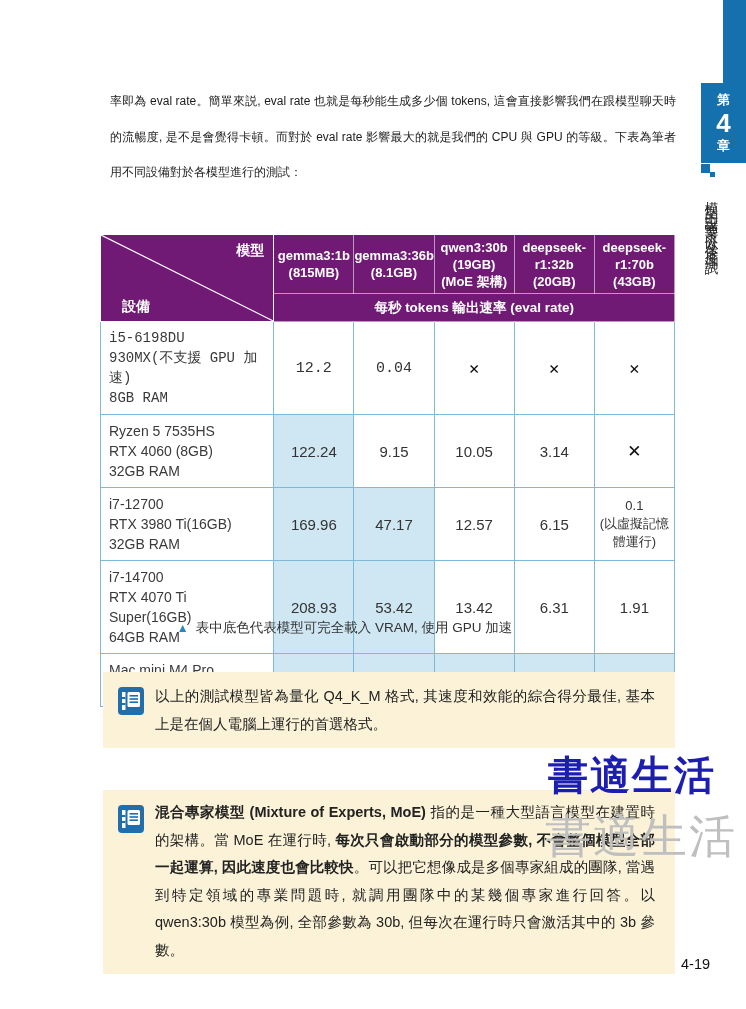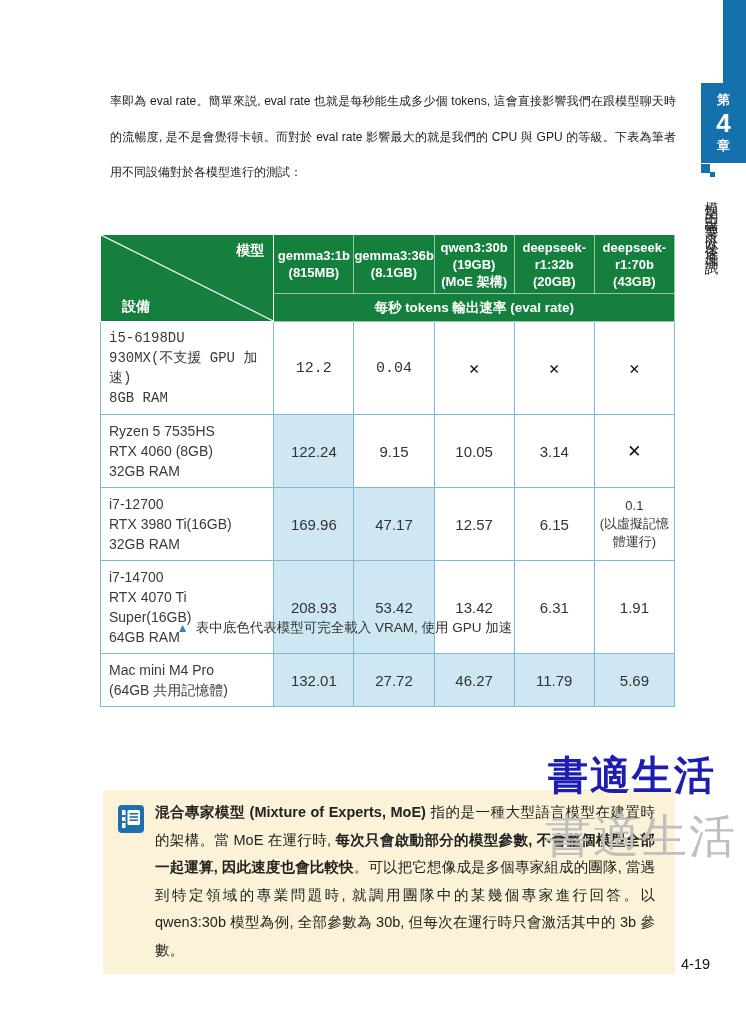--- a/index.html
+++ b/index.html
@@ -8,21 +8,21 @@
 
   
   .intro { position:absolute; left:110px; top:84px; width:566px;
            font-size:12px; line-height:35.5px; color:#1c1c1c; text-align:justify; }
 
   
   .bench { position:absolute; left:100px; top:234px; width:575px;
            border-collapse:collapse; table-layout:fixed; }
   .bench col.c0{width:173px;} .bench col.cv{width:80px;}
   .bench th, .bench td { border:1px solid #7fb9da; }
-  .bench thead th { background:#15803d; color:#fff; font-weight:bold; font-size:13px;
+  .bench thead th { background:#701a75; color:#fff; font-weight:bold; font-size:13px;
                     text-align:center; vertical-align:middle; white-space:pre-line;
                     border:1px solid rgba(255,255,255,.55); line-height:17px; }
   .bench thead tr.r1 th { height:59px; }
   .bench thead tr.r2 th { height:28px; font-size:13.5px; }
   th.corner { position:relative; border-right:1px solid rgba(255,255,255,.55) !important; }
   th.corner svg { position:absolute; inset:0; width:100%; height:100%; }
   .corner-top { position:absolute; top:7px; right:9px; font-size:14px; }
   .corner-bottom { position:absolute; bottom:6px; left:9px; font-size:14px;padding-left:12px; }
   .bench td { background:#fff; color:#333; vertical-align:middle; }
   .bench td.device { font-size:14px; line-height:20px; text-align:left;
@@ -164,20 +164,35 @@
           <td class="val hl">11.79</td>
           <td class="val hl">5.69</td>
         </tr>
       </tbody>
   </table>
 
   <div class="caption">
     <span class="tri">▲</span><span>表中底色代表模型可完全載入 VRAM, 使用 GPU 加速</span>
   </div>
 
+  <div class="note note1">
+    <span class="note-icon">
+      <svg width="26" height="28" viewBox="0 0 26 28">
+        <rect x="0" y="0" width="26" height="28" rx="4" fill="#1f6fae"></rect>
+        <rect x="4" y="5" width="3.5" height="18" fill="#ffffff"></rect>
+        <rect x="4" y="10" width="3.5" height="2" fill="#1f6fae"></rect>
+        <rect x="4" y="16" width="3.5" height="2" fill="#1f6fae"></rect>
+        <rect x="9.5" y="5" width="12.5" height="15" rx="1.5" fill="#ffffff"></rect>
+        <rect x="11.5" y="8" width="8.5" height="1.6" fill="#1f6fae"></rect>
+        <rect x="11.5" y="11.2" width="8.5" height="1.6" fill="#1f6fae"></rect>
+        <rect x="11.5" y="14.4" width="8.5" height="1.6" fill="#1f6fae"></rect>
+      </svg>
+    </span>
+    <span><span>以上的測試模型皆為量化 Q4_K_M 格式, 其速度和效能的綜合得分最佳, 基本上是在個人電腦上運行的首選格式。</span></span>
+  </div>
 
   <div class="note note2">
     <span class="note-icon">
       <svg width="26" height="28" viewBox="0 0 26 28">
         <rect x="0" y="0" width="26" height="28" rx="4" fill="#1f6fae"></rect>
         <rect x="4" y="5" width="3.5" height="18" fill="#ffffff"></rect>
         <rect x="4" y="10" width="3.5" height="2" fill="#1f6fae"></rect>
         <rect x="4" y="16" width="3.5" height="2" fill="#1f6fae"></rect>
         <rect x="9.5" y="5" width="12.5" height="15" rx="1.5" fill="#ffffff"></rect>
         <rect x="11.5" y="8" width="8.5" height="1.6" fill="#1f6fae"></rect>

